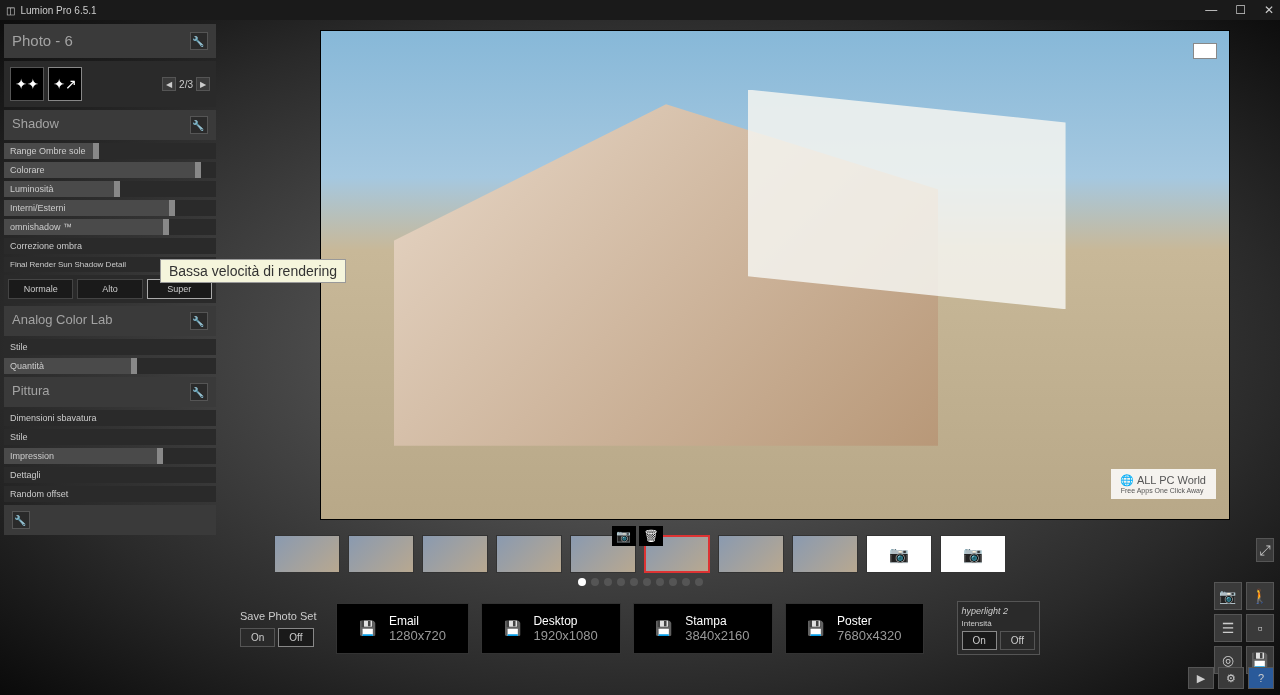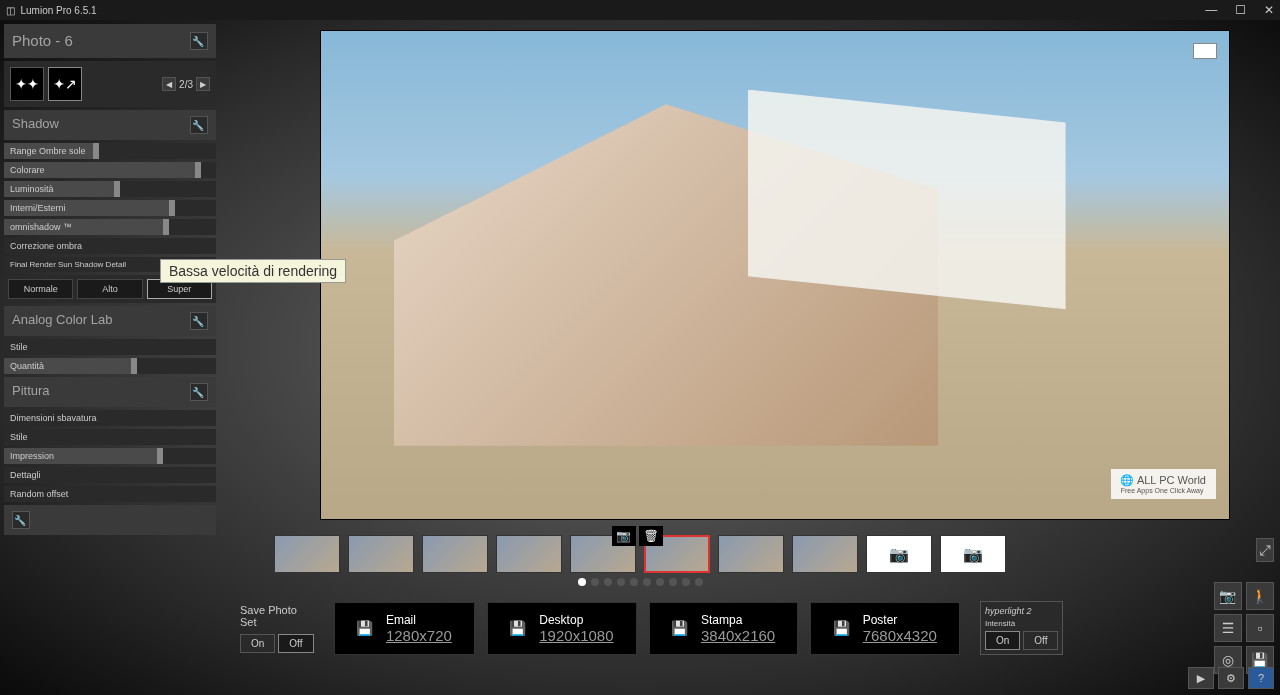--- a/index.html
+++ b/index.html
@@ -58,21 +58,21 @@
 .save-set { color: #ccc; font-size: 11px; display: flex; flex-direction: column; gap: 6px; }
 .onoff { display: flex; gap: 3px; }
 .onoff-btn { padding: 3px 10px; background: #2a2a2a; border: 1px solid #555; color: #ccc; font-size: 10px; cursor: pointer; }
 .onoff-btn.active { background: #1a1a1a; border-color: #888; }
 
 .export-btns { display: flex; gap: 12px; }
 .export-btn { background: #000; border: 1px solid #333; padding: 10px 22px; display: flex; align-items: center; gap: 12px; cursor: pointer; }
 .export-icon { font-size: 14px; color: #ccc; }
 .export-text { display: flex; flex-direction: column; color: #fff; justify-content: center; }
 .export-title { font-size: 12px; }
-.export-res { font-size: 15px; color: #999; text-decoration: underline; }
+.export-res { font-size: 13px; color: #999; }
 
 .hyperlight { margin-left: auto; background: #2a2a2a; border: 1px solid #555; padding: 4px; font-size: 8px; color: #ccc; display: flex; flex-direction: column; gap: 3px; }
 .hyperlight-title { font-style: italic; font-size: 9px; }
 .tool-btn { width: 28px; height: 28px; background: #3a3a3a; border: 1px solid #555; color: #ccc; font-size: 14px; display: flex; align-items: center; justify-content: center; cursor: pointer; }
 
 .bottom-right { position: absolute; right: 6px; bottom: 6px; display: flex; gap: 4px; }
 .br-btn { width: 26px; height: 22px; background: #3a3a3a; border: 1px solid #555; color: #ccc; font-size: 11px; display: flex; align-items: center; justify-content: center; cursor: pointer; }
 .br-btn.blue { background: #2a5a9a; }
 </style>
 </head>

